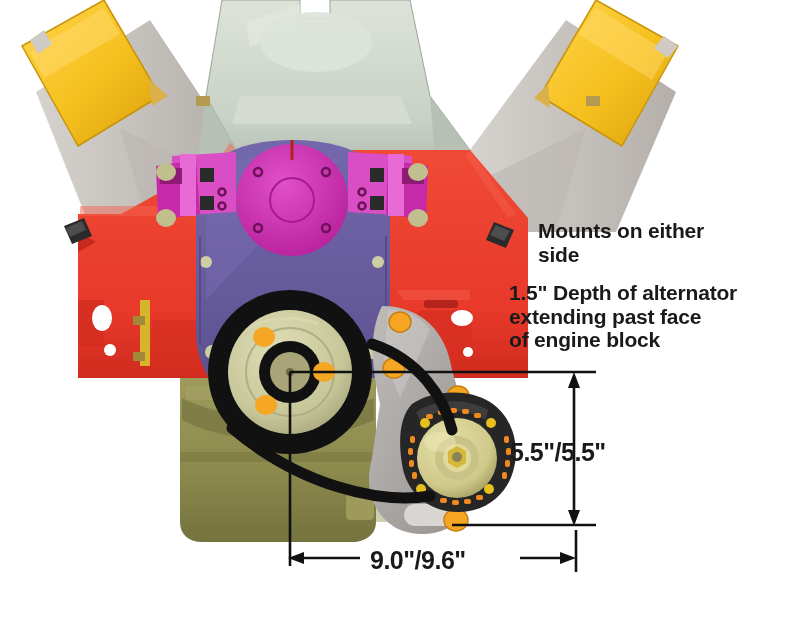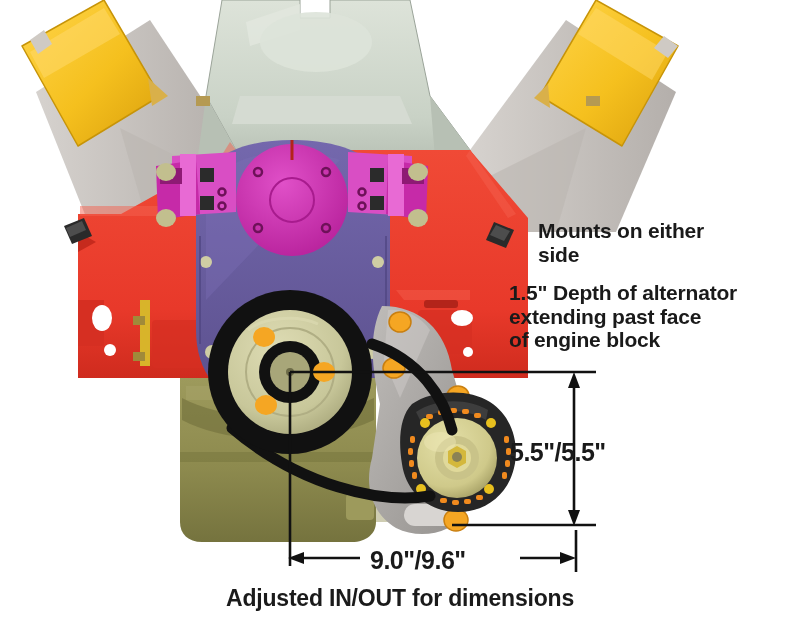--- a/index.html
+++ b/index.html
@@ -288,15 +288,14 @@
 side</div>
 
   <div class="ann" id="ann-depth">1.5" Depth of alternator
 extending past face
 of engine block</div>
 
   <div class="ann" id="dim-vert-label">5.5"/5.5"</div>
 
   <div class="ann" id="dim-horz-label">9.0"/9.6"</div>
 
-  <div class="ann" id="caption">Adjusted IN/OUT for dimensions</div>
 
 </div>
 
 </body></html>

